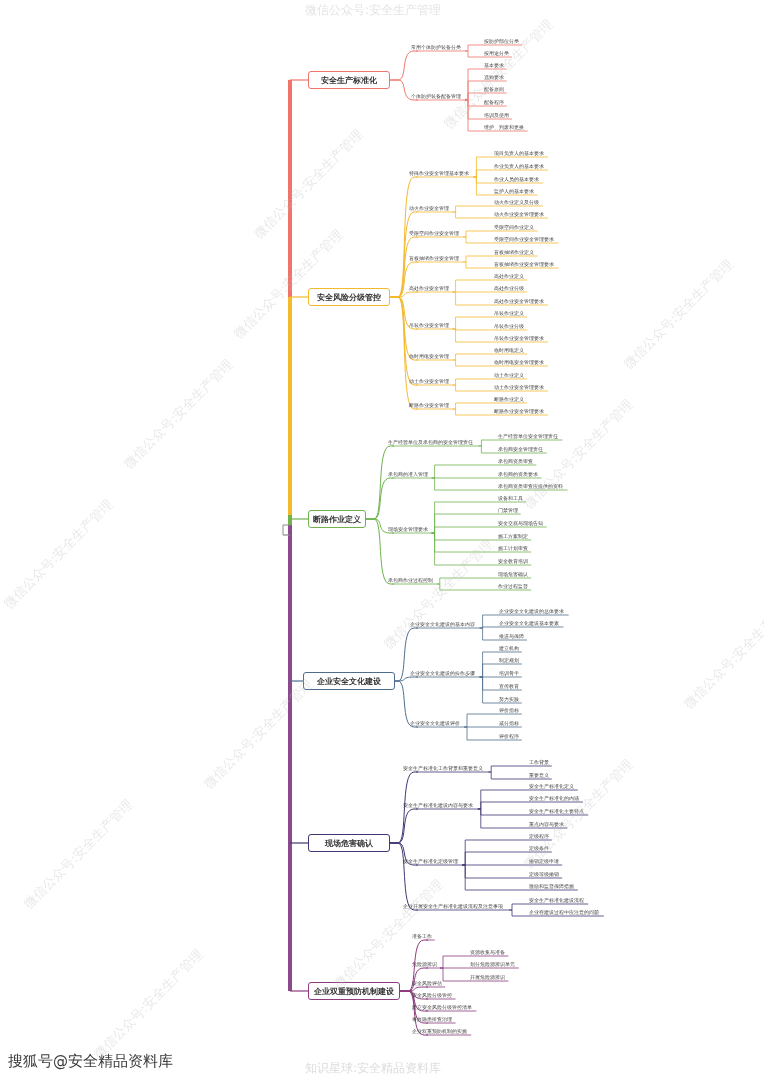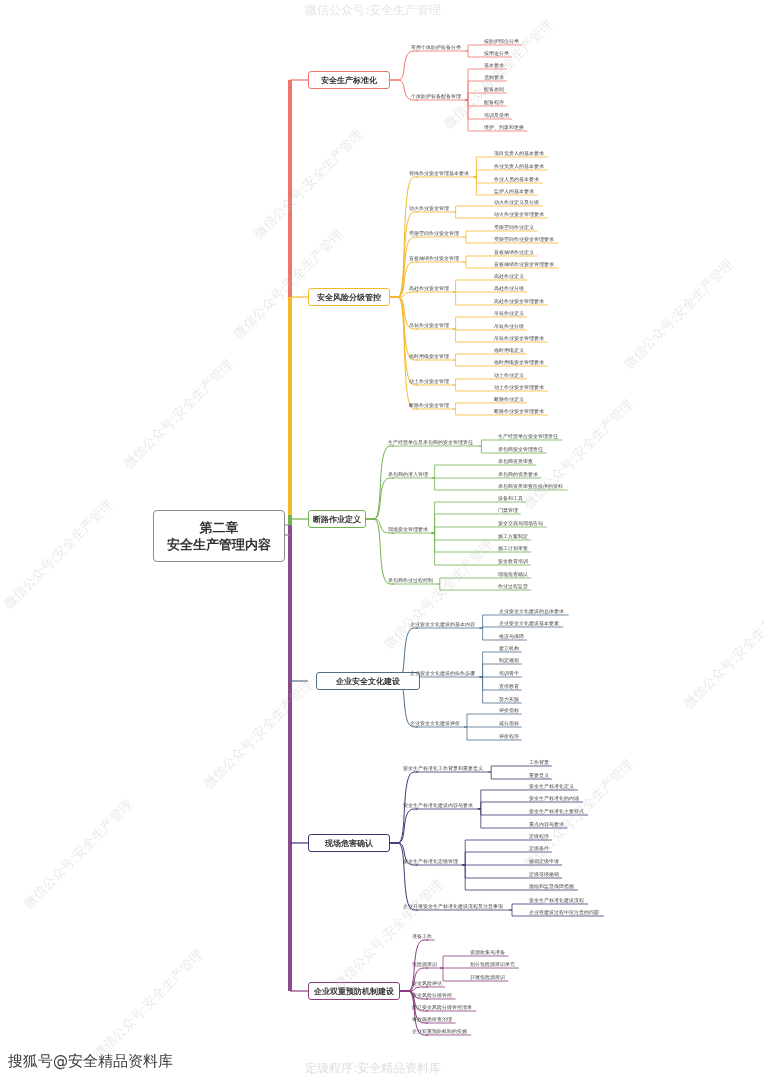--- a/index.html
+++ b/index.html
@@ -230,24 +230,20 @@
       <path d="M400 991 L408 991 C418 991, 410 999, 424 999 L428 999" stroke="#8e3a80" stroke-width="1" fill="none"></path>
       <path d="M426 999 L455.6 999" stroke="#8e3a80" stroke-width="0.8" fill="none"></path>
       <path d="M400 991 L408 991 C418 991, 410 1011, 424 1011 L428 1011" stroke="#8e3a80" stroke-width="1" fill="none"></path>
       <path d="M426 1011 L476.4 1011" stroke="#8e3a80" stroke-width="0.8" fill="none"></path>
       <path d="M400 991 L408 991 C418 991, 410 1023, 424 1023 L428 1023" stroke="#8e3a80" stroke-width="1" fill="none"></path>
       <path d="M426 1023 L455.6 1023" stroke="#8e3a80" stroke-width="0.8" fill="none"></path>
       <path d="M400 991 L408 991 C418 991, 410 1035, 424 1035 L428 1035" stroke="#8e3a80" stroke-width="1" fill="none"></path>
       <path d="M426 1035 L471.2 1035" stroke="#8e3a80" stroke-width="0.8" fill="none"></path>
     </svg>
 
-  <div class="root">
-    <span>第二章</span>
-    <span>安全生产管理内容</span>
-  </div>
 
   <div id="nodes">
       <div class="main" style="left: 308px; top: 71px; width: 82px; border: 1.3px solid rgb(240, 116, 106);">
         <span>安全生产标准化</span>
       </div>
       <div class="t2" style="left: 411px; top: 44px;">常用个体防护装备分类</div>
       <div class="t3" style="left: 484px; top: 38px;">按防护部位分类</div>
       <div class="t3" style="left: 484px; top: 50px;">按用途分类</div>
       <div class="t2" style="left: 411px; top: 93px;">个体防护装备配备管理</div>
       <div class="t3" style="left: 484px; top: 62px;">基本要求</div>
@@ -303,21 +299,21 @@
       <div class="t2" style="left: 388px; top: 526px;">现场安全管理要求</div>
       <div class="t3" style="left: 498px; top: 495px;">设备和工具</div>
       <div class="t3" style="left: 498px; top: 507px;">门禁管理</div>
       <div class="t3" style="left: 498px; top: 520px;">安全交底与现场告知</div>
       <div class="t3" style="left: 498px; top: 533px;">施工方案制定</div>
       <div class="t3" style="left: 498px; top: 545px;">施工计划审查</div>
       <div class="t3" style="left: 498px; top: 558px;">安全教育培训</div>
       <div class="t2" style="left: 388px; top: 577px;">承包商作业过程控制</div>
       <div class="t3" style="left: 498px; top: 571px;">现场危害确认</div>
       <div class="t3" style="left: 498px; top: 583px;">作业过程监督</div>
-      <div class="main" style="left: 316px; top: 672px; width: 104px; border: 1.3px solid rgb(78, 110, 142);">
+      <div class="main" style="left: 303px; top: 672px; width: 92px; border: 1.3px solid rgb(78, 110, 142);">
         <span>企业安全文化建设</span>
       </div>
       <div class="t2" style="left: 410px; top: 621px;">企业安全文化建设的基本内容</div>
       <div class="t3" style="left: 499px; top: 608px;">企业安全文化建设的总体要求</div>
       <div class="t3" style="left: 499px; top: 620px;">企业安全文化建设基本要素</div>
       <div class="t3" style="left: 499px; top: 633px;">推进与保障</div>
       <div class="t2" style="left: 410px; top: 670px;">企业安全文化建设的操作步骤</div>
       <div class="t3" style="left: 499px; top: 645px;">建立机构</div>
       <div class="t3" style="left: 499px; top: 657px;">制定规划</div>
       <div class="t3" style="left: 499px; top: 670px;">培训骨干</div>
@@ -356,21 +352,21 @@
       <div class="t3" style="left: 470px; top: 961px;">划分危险源辨识单元</div>
       <div class="t3" style="left: 470px; top: 974px;">开展危险源辨识</div>
       <div class="t2" style="left: 412px; top: 980px;">安全风险评估</div>
       <div class="t2" style="left: 412px; top: 992px;">安全风险分级管控</div>
       <div class="t2" style="left: 412px; top: 1004px;">建立安全风险分级管控清单</div>
       <div class="t2" style="left: 412px; top: 1016px;">事故隐患排查治理</div>
       <div class="t2" style="left: 412px; top: 1028px;">企业双重预防机制的实施</div>
     </div>
 
   <div class="wm-top">微信公众号:安全生产管理</div>
-  <div class="wm-bot">定级程序:安全精品资料库</div>
+  <div class="wm-bot">知识星球:安全精品资料库</div>
   <div class="credit">搜狐号@安全精品资料库</div>
   <div id="wm-diag">
       <div class="wm" style="left: 0px; top: 600px;">微信公众号:安全生产管理</div>
       <div class="wm" style="left: 120px; top: 460px;">微信公众号:安全生产管理</div>
       <div class="wm" style="left: 230px; top: 330px;">微信公众号:安全生产管理</div>
       <div class="wm" style="left: 20px; top: 900px;">微信公众号:安全生产管理</div>
       <div class="wm" style="left: 200px; top: 780px;">微信公众号:安全生产管理</div>
       <div class="wm" style="left: 380px; top: 640px;">微信公众号:安全生产管理</div>
       <div class="wm" style="left: 520px; top: 500px;">微信公众号:安全生产管理</div>
       <div class="wm" style="left: 620px; top: 360px;">微信公众号:安全生产管理</div>

